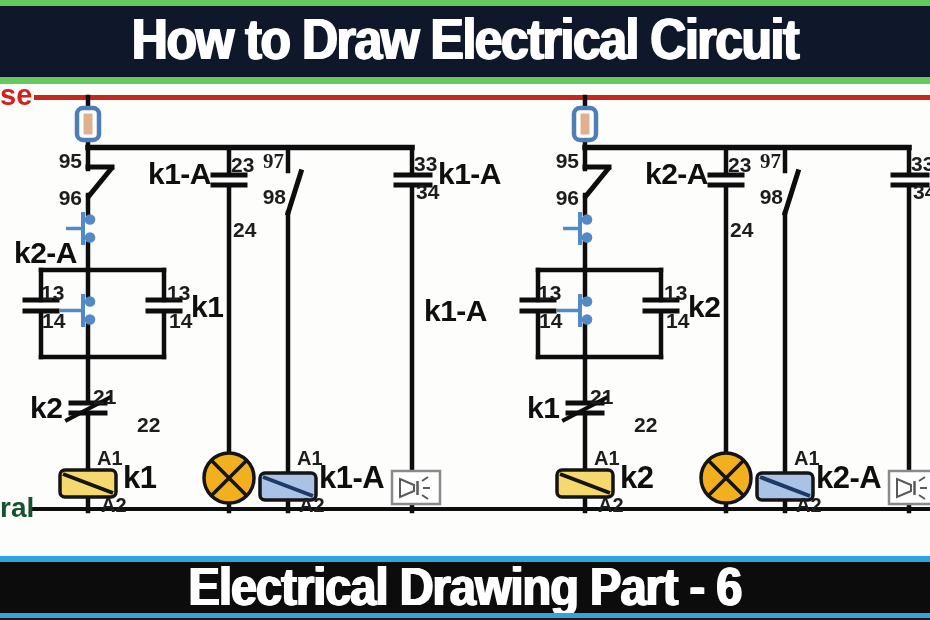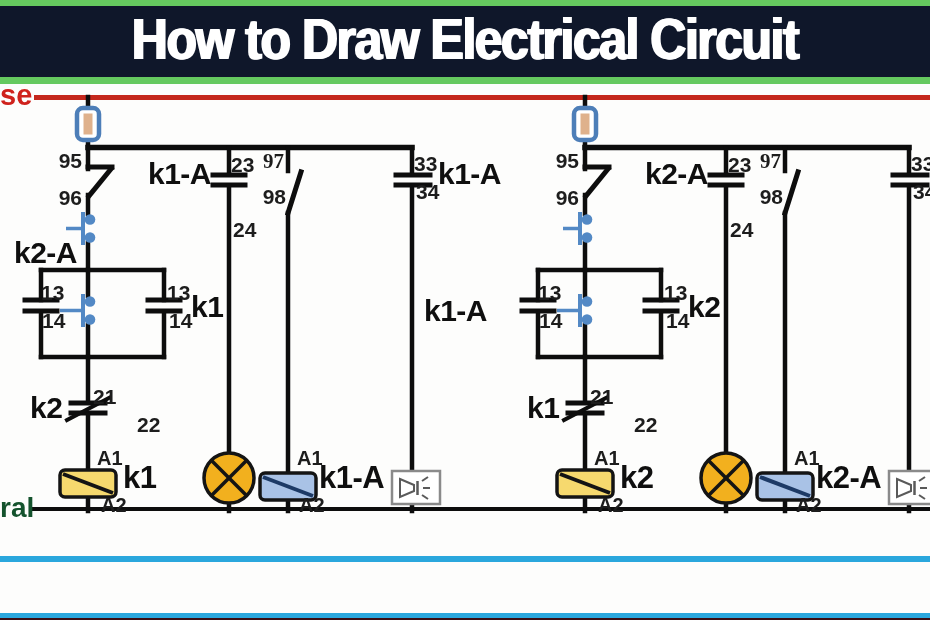--- a/index.html
+++ b/index.html
@@ -284,16 +284,19 @@
     <div class="lb comp interlock-label">k1</div>
     <div class="lb term coil1-a1">A1</div>
     <div class="lb term coil1-a2">A2</div>
     <div class="lb comp coil1-label">k2</div>
     <div class="lb term coil2-a1">A1</div>
     <div class="lb term coil2-a2">A2</div>
     <div class="lb comp coil2-label">k2-A</div>
   </div>
 
   <div class="bottom-strip-cyan1"></div>
+  <div class="bottom-banner">
+    <div class="title">Electrical Drawing Part - 6</div>
+  </div>
   <div class="bottom-strip-cyan2"></div>
   <div class="bottom-strip-dark"></div>
 
 </div>
 
 </body></html>

